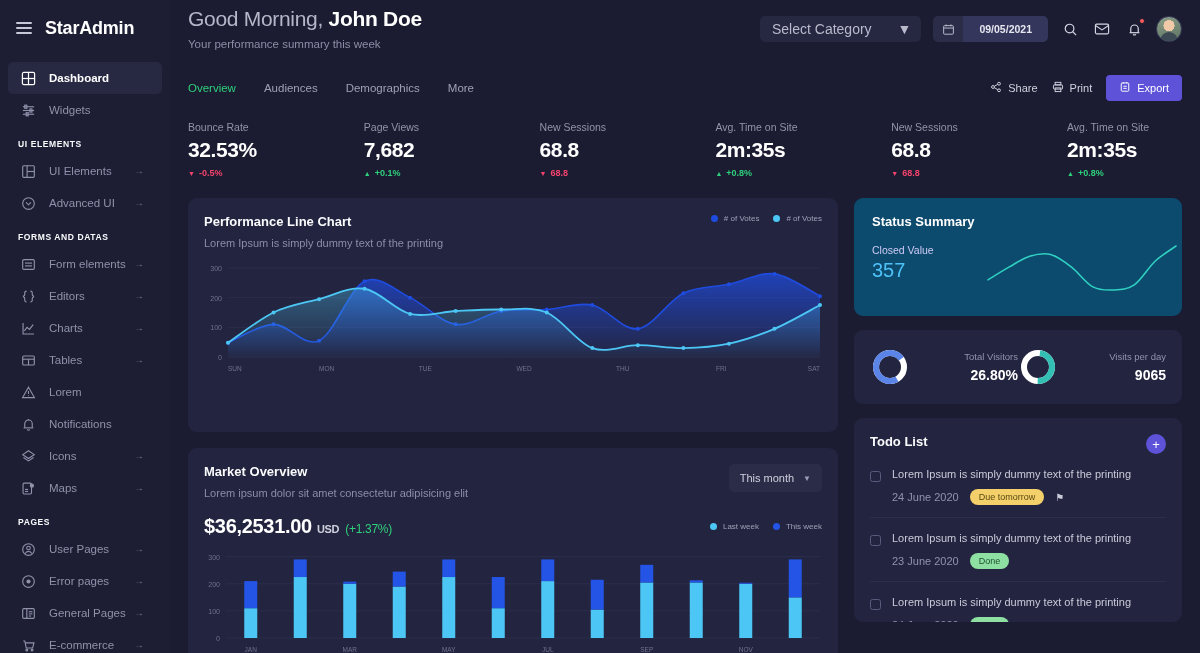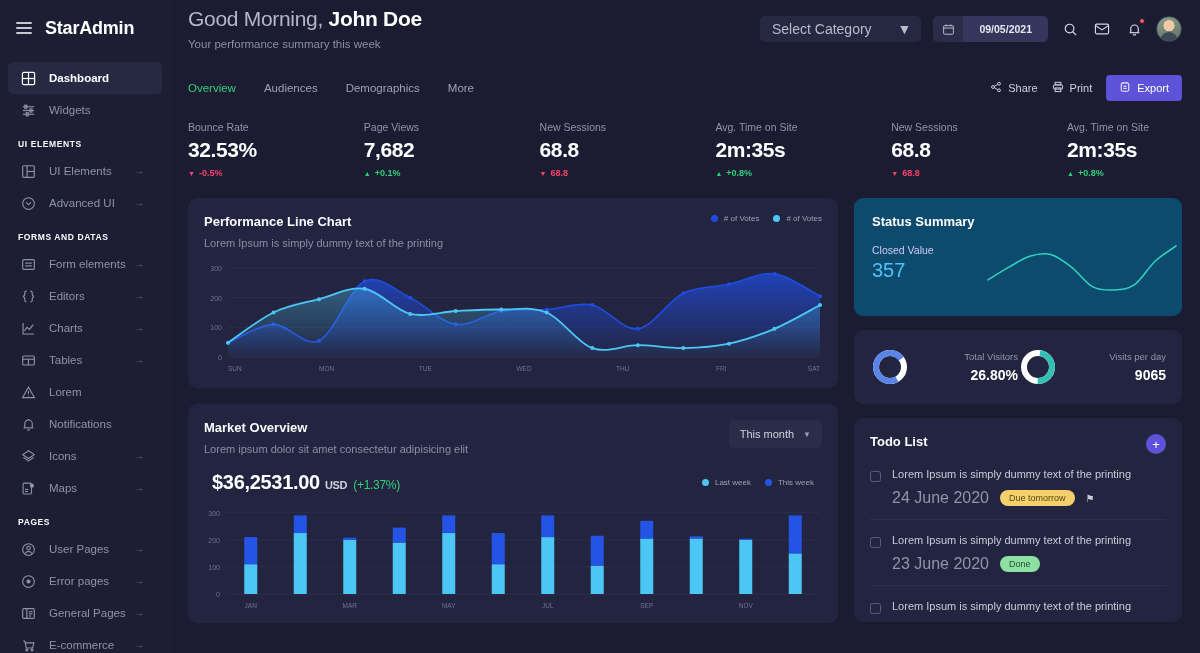--- a/index.html
+++ b/index.html
@@ -125,40 +125,40 @@
   .status-spark { position: absolute; right: 0; top: 34px; }
 
   
   .donut-card { margin-top: 14px; height: 74px; display: flex; align-items: center; padding: 0 16px;}
   .donut-group { flex: 1; display: flex; align-items: center; gap: 10px;}
   .donut-meta { text-align: right; flex: 1;}
   .donut-lbl { font-size: 9.5px; color: #9193ab; }
   .donut-num { font-size: 14px; font-weight: bold; color: #ffffff; margin-top: 5px;}
 
   
-  .market-amount { padding: 0 24px; margin-top: 16px; display: flex; align-items: center; justify-content: space-between;}
+  .market-amount { padding: 0 16px; margin-top: 16px; display: flex; align-items: center; justify-content: space-between;}
   .amt { font-size: 20px; font-weight: bold; color: #ffffff; letter-spacing: -0.3px;}
   .amt .usd { font-size: 11px; font-weight: bold; color: #cfd1de; margin-left: 5px;}
   .amt .pct { font-size: 12px; color: #2fd07b; font-weight: normal; margin-left: 6px;}
   .monthsel {
     background: #2b2c48; border-radius: 5px; padding: 8px 11px;
     display: flex; align-items: center; gap: 9px; font-size: 11px; color: #cfd1de; cursor: pointer;
   }
   .barchart { padding: 10px 10px 0 10px;}
 
   
   .todo-card { margin-top: 14px; padding: 16px 16px 4px 16px; height: 204px; overflow: hidden;}
   .todo-head { display: flex; justify-content: space-between; }
   .addbtn { width: 20px; height: 20px; border-radius: 50%; background: #5d52d8; color:#fff; display:flex; align-items:center; justify-content:center; font-size:13px; cursor:pointer; line-height:1;}
   .todo-item { display: flex; gap: 11px; padding: 14px 0 12px 0; border-bottom: 1px solid #2d2e4b;}
   .todo-item:last-child { border-bottom: none; }
   .cbox { width: 11px; height: 11px; border: 1.3px solid #585b7c; border-radius: 2.5px; margin-top: 3px; flex: none; cursor: pointer;}
   .todo-text { font-size: 11px; color: #c9cbda; }
   .todo-meta { display: flex; align-items: center; gap: 11px; margin-top: 9px; }
-  .todo-date { font-size: 16px; color: #9193ab; text-align: right; }
+  .todo-date { font-size: 11px; color: #9193ab; text-align: right; }
   .badge { font-size: 9px; border-radius: 9px; padding: 3px 9px; font-weight: normal; }
   .badge.warn { background: #f3d06a; color: #5a4a12; }
   .badge.done { background: #8ee0a2; color: #1e5130; }
   .flag { color: #c9cbda; font-size: 10px; }
 </style>
 </head>
 <body>
 
 <div class="app">
 
@@ -503,21 +503,21 @@
             <span class="tri">▲</span>
             <span>+0.8%</span>
           </div>
       </div>
     </div>
 
     <div class="grid">
 
       <div class="col-left">
 
-        <div class="card" style="height:190px">
+        <div class="card" style="height:234px">
           <div class="card-head">
             <div>
               <div class="card-title">Performance Line Chart</div>
               <div class="card-sub">Lorem Ipsum is simply dummy text of the printing</div>
             </div>
             <div class="legend">
               <div class="lg">
                   <span class="bullet" style="background:#1f4ce0"></span>
                   <span># of Votes</span>
                 </div>

